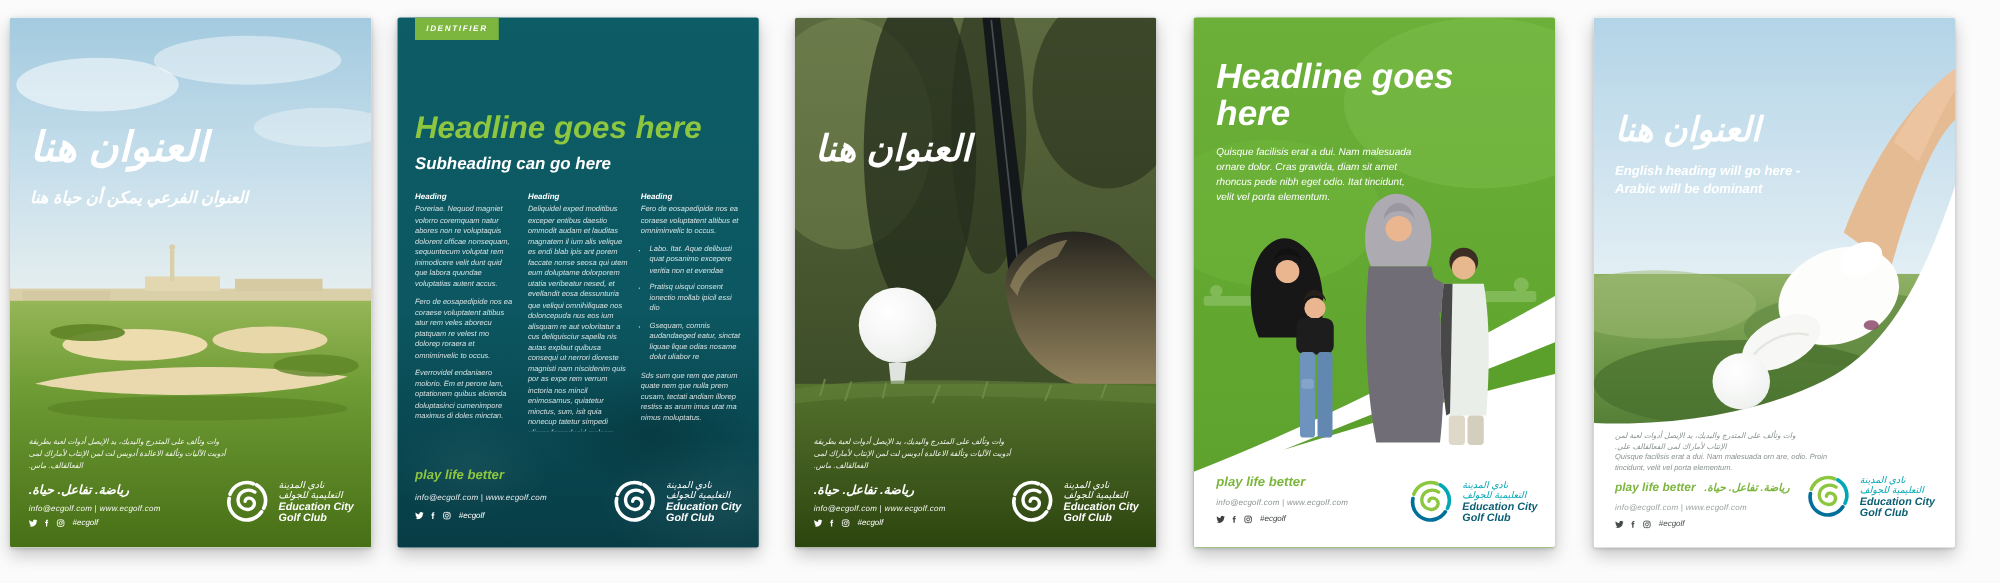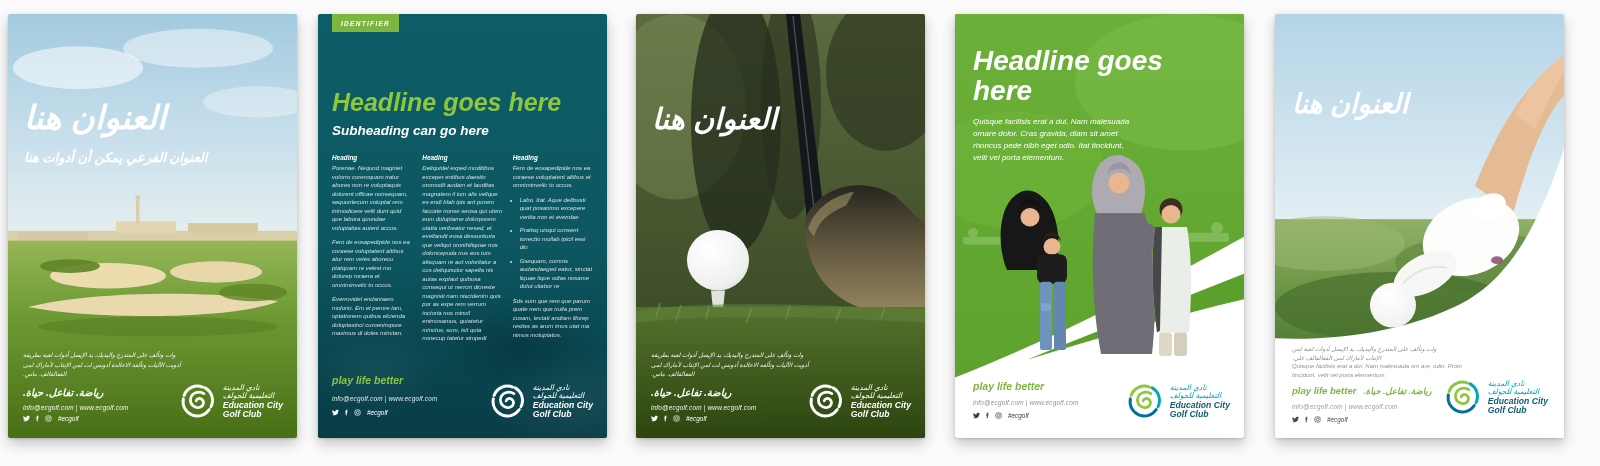--- a/index.html
+++ b/index.html
@@ -118,21 +118,21 @@
       <rect x="10" y="224" width="70" height="8" fill="#d3c8a2" opacity=".85"></rect>
       <rect x="0" y="232" width="289" height="202" fill="url(#p1grass)"></rect>
       <ellipse cx="100" cy="268" rx="58" ry="13" fill="#ecdcae"></ellipse>
       <ellipse cx="208" cy="264" rx="46" ry="11" fill="#e8d8a9"></ellipse>
       <ellipse cx="62" cy="258" rx="30" ry="7" fill="#5e8427" opacity=".9"></ellipse>
       <path d="M20 300 C80 284 200 282 270 294 C230 312 90 314 20 300 Z" fill="#ead9ae"></path>
       <ellipse cx="245" cy="285" rx="34" ry="9" fill="#5e8427" opacity=".8"></ellipse>
       <ellipse cx="150" cy="320" rx="120" ry="10" fill="#567d20" opacity=".55"></ellipse>
     </svg>
     <div class="abs head-ar">العنوان هنا</div>
-    <div class="abs sub-ar">العنوان الفرعي يمكن أن أدوات هنا</div>
+    <div class="abs sub-ar">العنوان الفرعي يمكن أن حياة هنا</div>
     <div class="abs foot-left light">
       <div class="body-ar">وات وتألف على المتدرج واليديك، يد الإيصل أدوات لعبة بطريقة أدويت الآليات وتألفة الاعالدة أدوبس لت لمن الإنتاب لأماراك لمى الفعالقالف. ماس.</div>
       <div class="tagline-ar">رياضة. تفاعل. حياة.</div>
       <div class="contact">info@ecgolf.com  |  www.ecgolf.com</div>
       <div class="social">
         <svg width="7" height="7" viewBox="0 0 24 24" fill="currentColor">
             <path d="M24 4.6c-.9.4-1.8.7-2.8.8 1-.6 1.8-1.6 2.2-2.7-1 .6-2 1-3.1 1.2C19.4 2.9 18.1 2.3 16.7 2.3c-2.7 0-4.9 2.2-4.9 4.9 0 .4 0 .8.1 1.1C7.7 8.1 4.1 6.1 1.7 3.1 1.2 3.9 1 4.7 1 5.6c0 1.7.9 3.2 2.2 4.1-.8 0-1.6-.2-2.2-.6v.1c0 2.4 1.7 4.4 3.9 4.8-.4.1-.8.2-1.3.2-.3 0-.6 0-.9-.1.6 2 2.4 3.4 4.6 3.4-1.7 1.3-3.8 2.1-6.1 2.1-.4 0-.8 0-1.2-.1 2.2 1.4 4.8 2.2 7.6 2.2 9.1 0 14-7.5 14-14v-.6c1-.7 1.8-1.6 2.4-2.5z"></path>
           </svg>
         <svg width="7" height="7" viewBox="0 0 24 24" fill="currentColor">
             <path d="M15.5 8.5H13V6.7c0-.8.5-1 .9-1h1.5V2.6H13c-2.6 0-3.6 1.9-3.6 3.8v2.1H7.3v3.2h2.1V21H13v-9.3h2.2l.3-3.2z"></path>
@@ -412,20 +412,21 @@
       <ellipse cx="150" cy="266" rx="34" ry="19" fill="#f7f8f5" transform="rotate(-28 150 266)"></ellipse>
       <ellipse cx="214" cy="198" rx="18" ry="13" fill="#ffffff" transform="rotate(-30 214 198)"></ellipse>
       <path d="M128 276 C140 262 158 256 172 260" stroke="#dfe2dc" stroke-width="2" fill="none" opacity=".8"></path>
       <ellipse cx="222" cy="252" rx="6" ry="4" fill="#8c4a6b" opacity=".85"></ellipse>
 
       <circle cx="118" cy="298" r="23" fill="url(#ballG5)"></circle>
 
       <path d="M0 332 C70 335 136 322 185 297 C238 270 266 208 289 138 L289 434 L0 434 Z" fill="#ffffff"></path>
     </svg>
     <div class="abs head-ar">العنوان هنا</div>
+    <div class="abs sub-en">English heading will go here - Arabic will be dominant</div>
     <div class="abs f-body-ar">وات وتألف على المتدرج واليديك، يد الإيصل أدوات لعبة لمن الإنتاب لأماراك لمى الفعالقالف علي.</div>
     <div class="abs f-body-en">Quisque facilisis erat a dui. Nam malesuada orn are, odio. Proin tincidunt, velit vel porta elementum.</div>
     <div class="abs tagline-row">
       <span class="en">play life better</span>
       <span class="ar">رياضة. تفاعل. حياة.</span>
     </div>
     <div class="abs contact">info@ecgolf.com  |  www.ecgolf.com</div>
     <div class="abs social">
       <svg width="7" height="7" viewBox="0 0 24 24" fill="currentColor">
           <path d="M24 4.6c-.9.4-1.8.7-2.8.8 1-.6 1.8-1.6 2.2-2.7-1 .6-2 1-3.1 1.2C19.4 2.9 18.1 2.3 16.7 2.3c-2.7 0-4.9 2.2-4.9 4.9 0 .4 0 .8.1 1.1C7.7 8.1 4.1 6.1 1.7 3.1 1.2 3.9 1 4.7 1 5.6c0 1.7.9 3.2 2.2 4.1-.8 0-1.6-.2-2.2-.6v.1c0 2.4 1.7 4.4 3.9 4.8-.4.1-.8.2-1.3.2-.3 0-.6 0-.9-.1.6 2 2.4 3.4 4.6 3.4-1.7 1.3-3.8 2.1-6.1 2.1-.4 0-.8 0-1.2-.1 2.2 1.4 4.8 2.2 7.6 2.2 9.1 0 14-7.5 14-14v-.6c1-.7 1.8-1.6 2.4-2.5z"></path>

